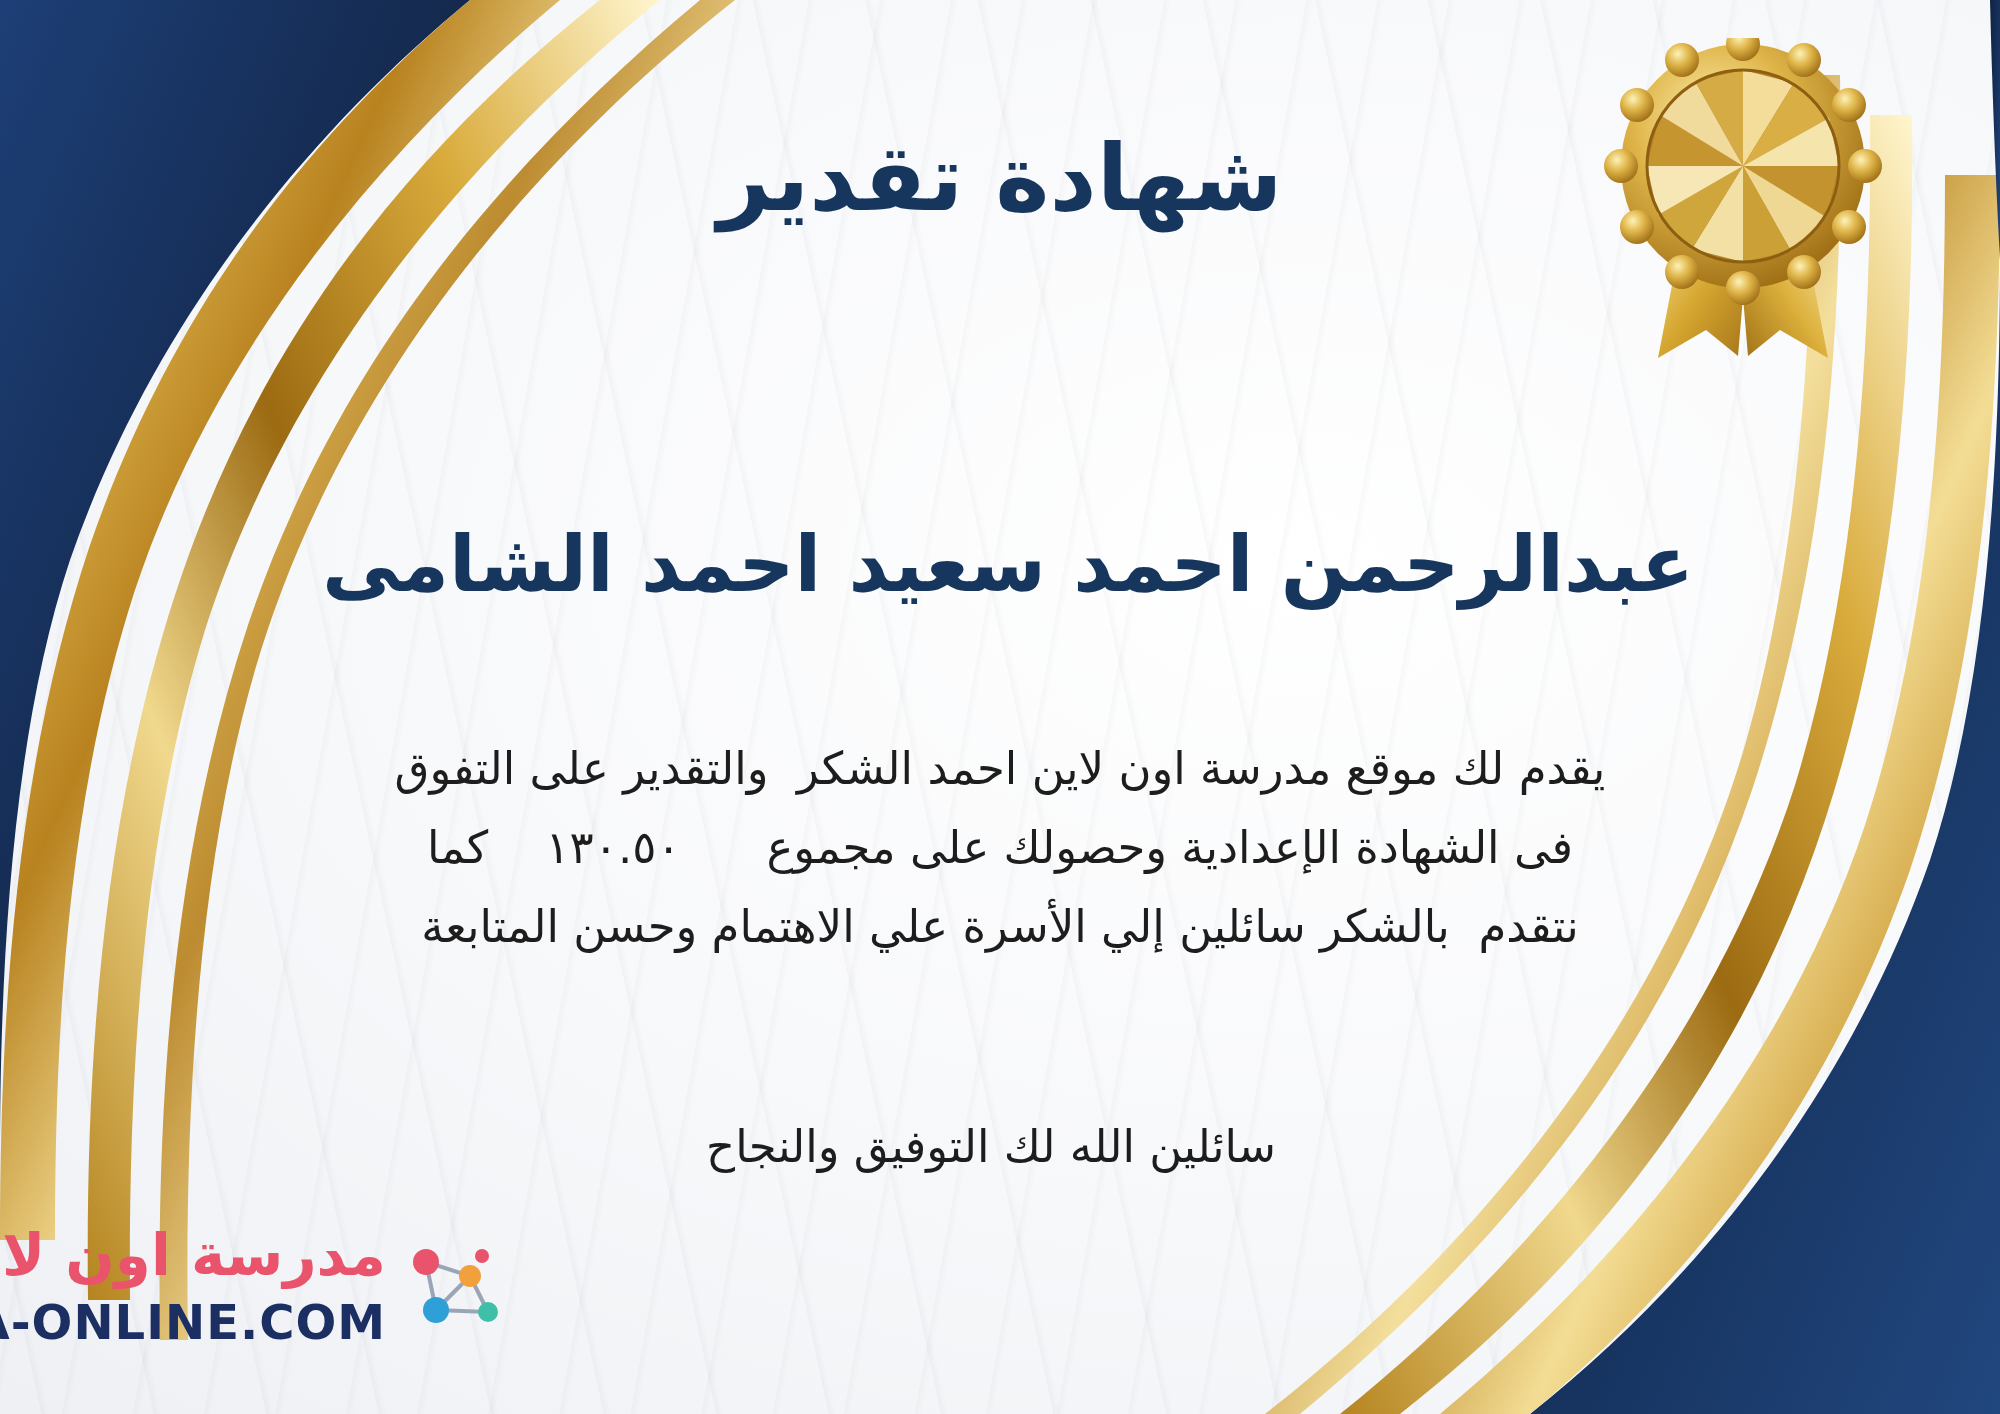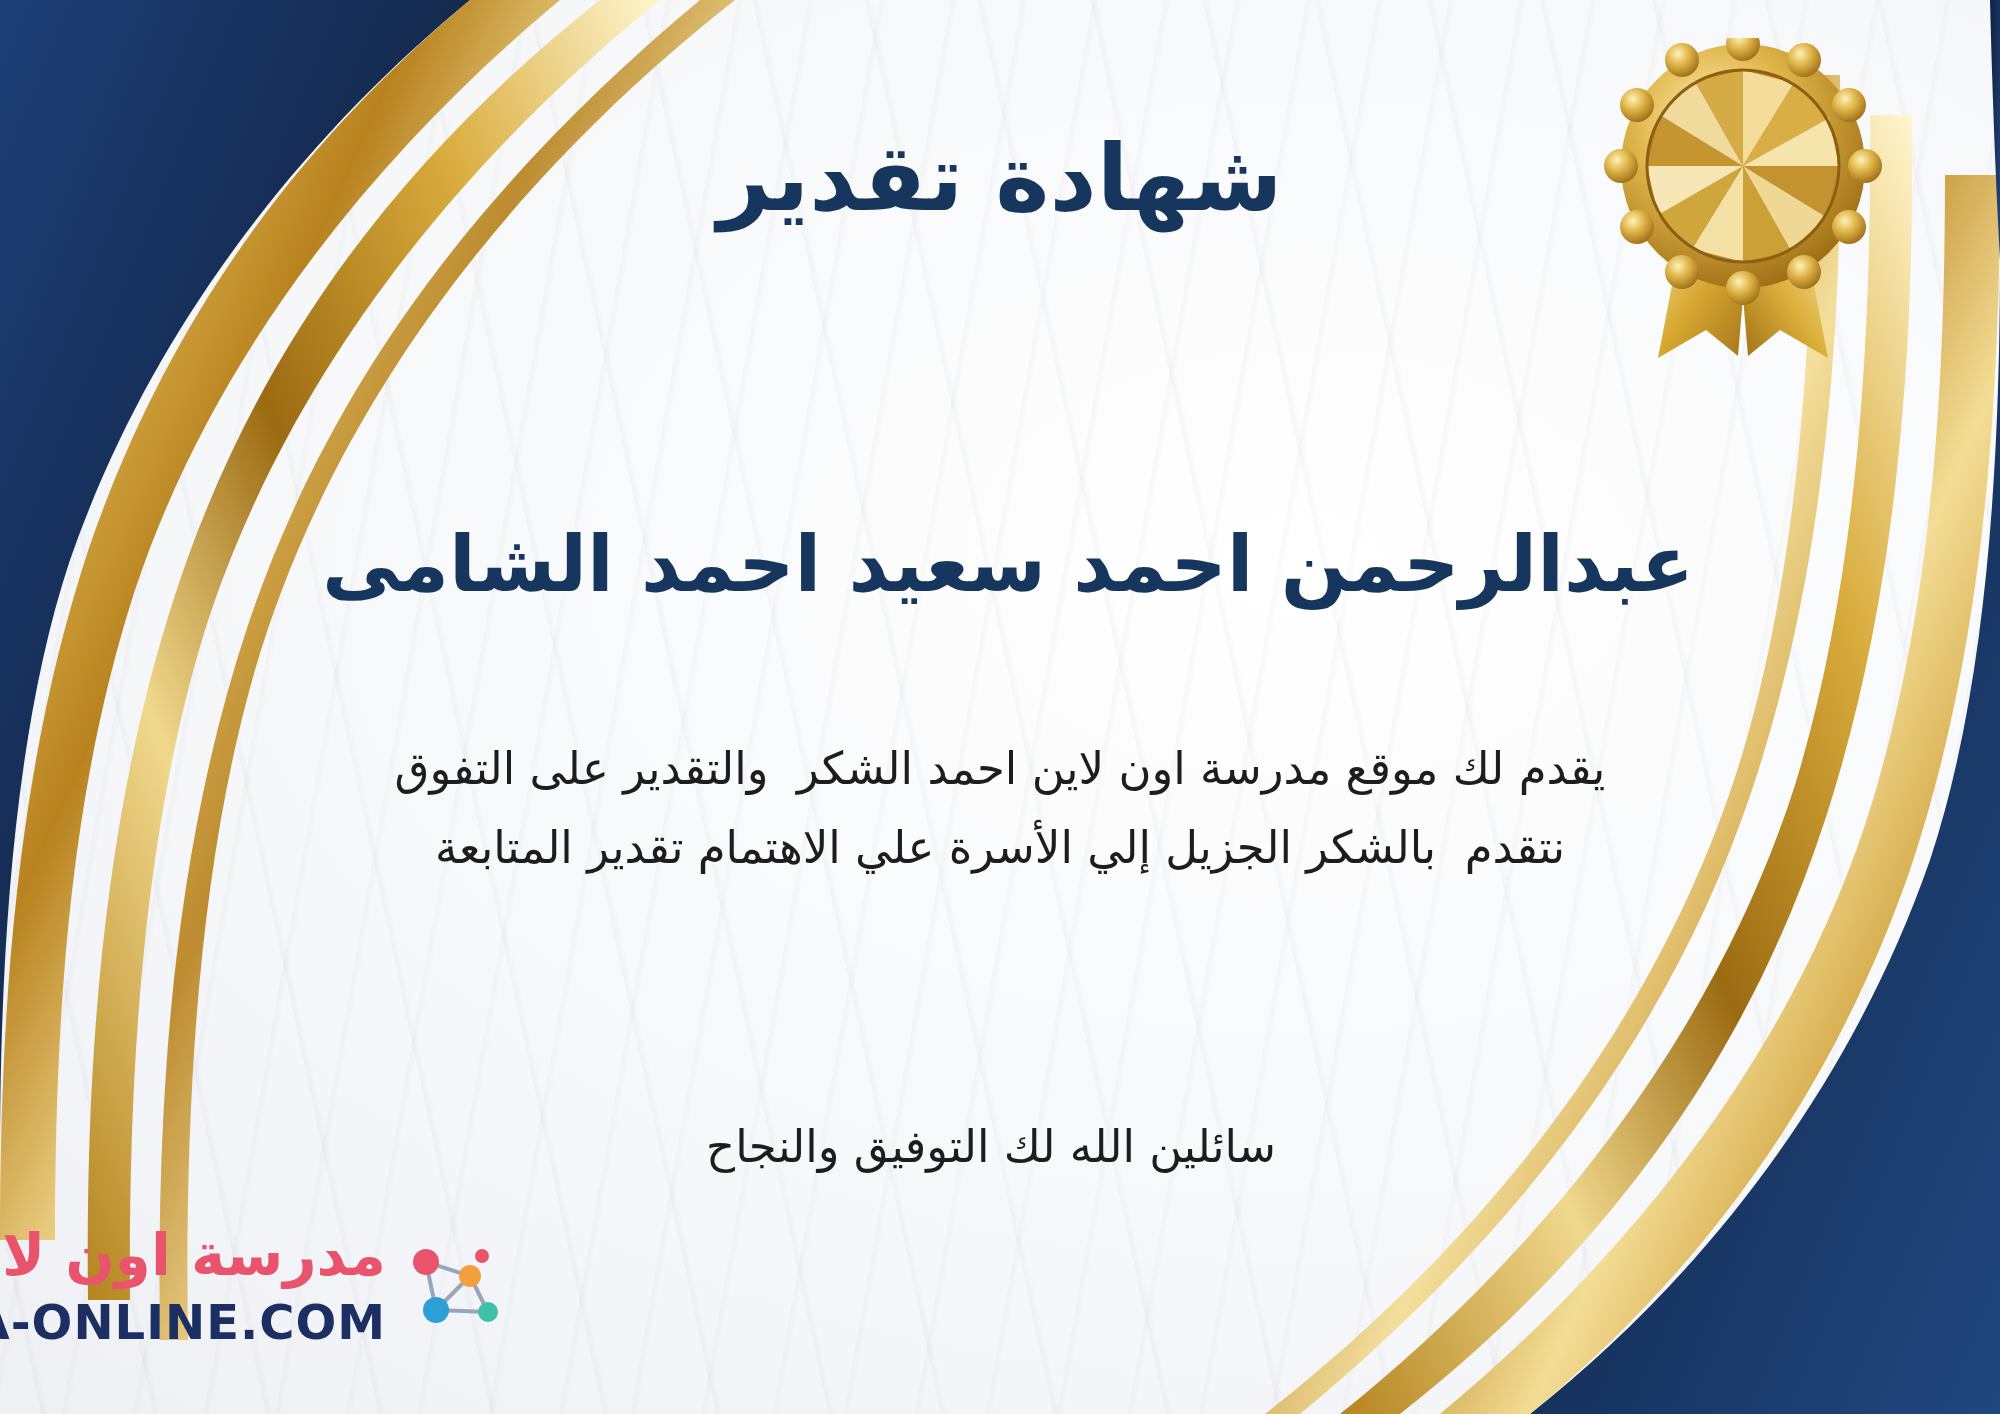--- a/index.html
+++ b/index.html
@@ -275,21 +275,22 @@
       <circle cx="145" cy="128" r="96" fill="none" stroke="#8d6011" stroke-width="3"></circle>
     </svg>
   </div>
 
   <div class="title">شهادة تقدير</div>
 
   <div class="recipient">عبدالرحمن احمد سعيد احمد الشامى</div>
 
   <div class="body-text">
     <span class="body-line">يقدم لك موقع مدرسة اون لاين احمد الشكر  والتقدير على التفوق</span>
-    <span class="body-line">نتقدم  بالشكر الجزيل إلي الأسرة علي الاهتمام تقدير المتابعة</span>
+    <span class="body-line score">فى الشهادة الإعدادية وحصولك على مجموع      ١٣٠.٥٠    كما</span>
+    <span class="body-line">نتقدم  بالشكر سائلين إلي الأسرة علي الاهتمام وحسن المتابعة</span>
   </div>
 
   <div class="wishes">سائلين الله لك التوفيق  والنجاح</div>
 
   <div class="logo">
     <div class="logo-ar">مدرسة اون لاين</div>
     <div class="logo-url">MADRSA-ONLINE.COM</div>
     <svg class="logo-mark" viewBox="0 0 110 110">
       <line x1="30" y1="26" x2="74" y2="40" stroke="#9aa6b8" stroke-width="4"></line>
       <line x1="74" y1="40" x2="40" y2="74" stroke="#9aa6b8" stroke-width="4"></line>

